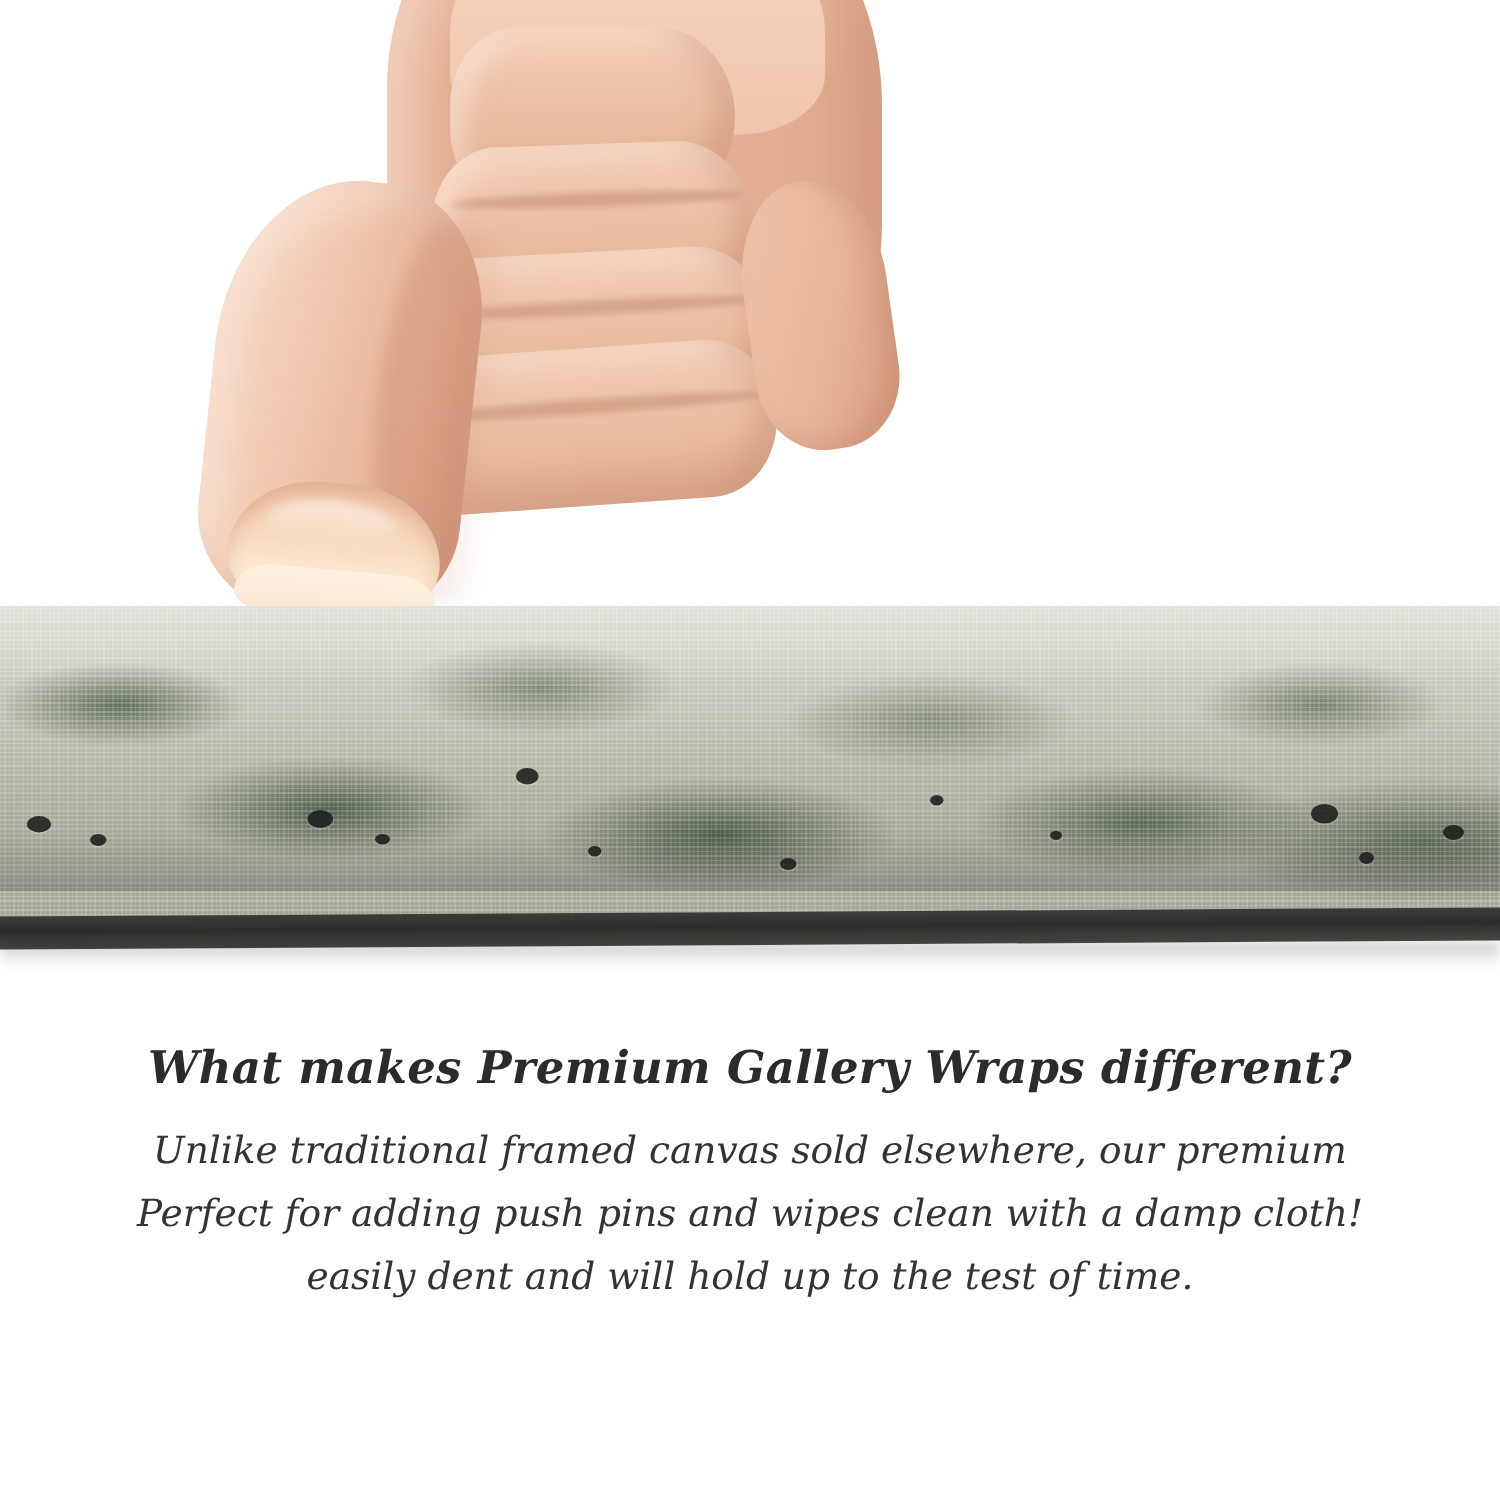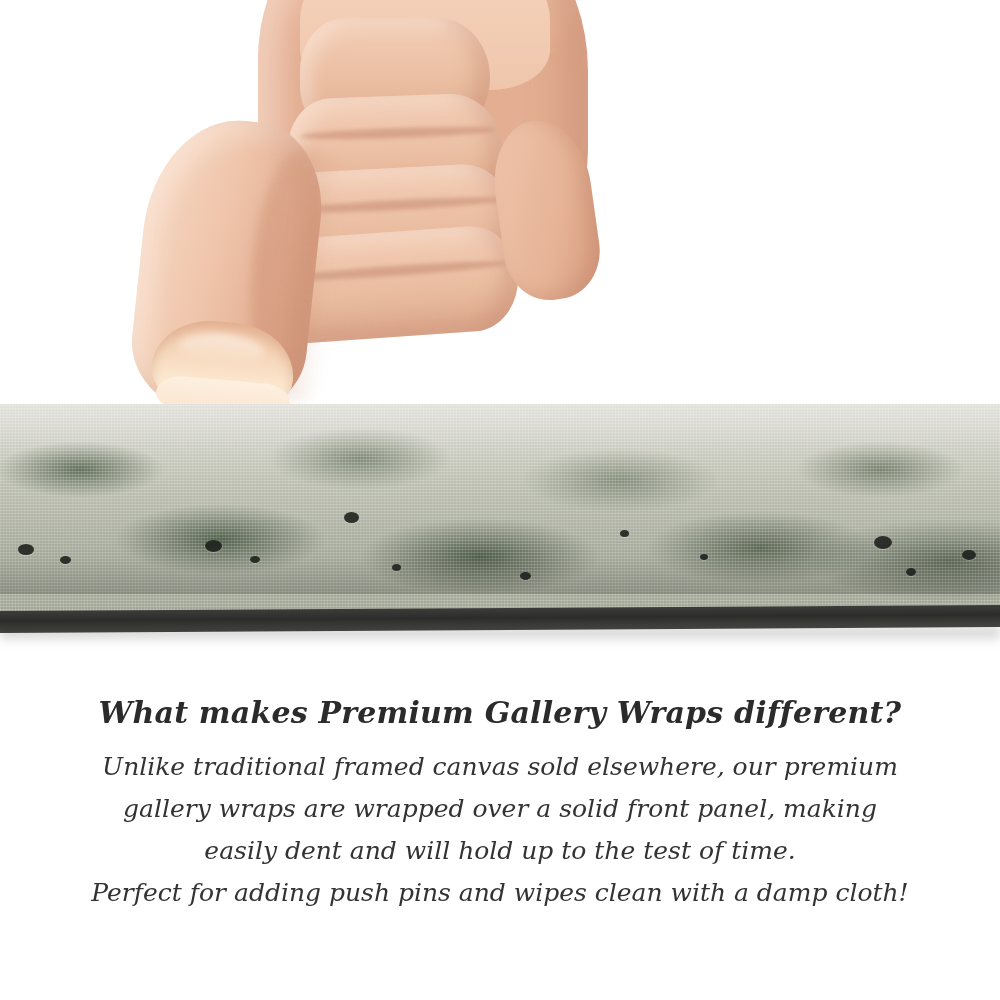--- a/index.html
+++ b/index.html
@@ -276,19 +276,18 @@
     <div class="spot" style="left:962px; top:146px; width:14px; height:10px;"></div>
   </div>
 
   <div class="panel-edge"></div>
   <div class="panel-edge-shadow"></div>
 
   <div class="caption">
     <p class="caption-heading">What makes Premium Gallery Wraps different?</p>
     <p class="caption-body">
       <span class="ln">Unlike traditional framed canvas sold elsewhere, our premium</span>
-      <span class="ln">gallery wraps are wrapped over a solid front panel, making</span>
+      <span class="ln">Perfect for adding push pins and wipes clean with a damp cloth!</span>
       <span class="ln">easily dent and will hold up to the test of time.</span>
-      <span class="ln">Perfect for adding push pins and wipes clean with a damp cloth!</span>
     </p>
   </div>
 
 </div>
 
 </body></html>

